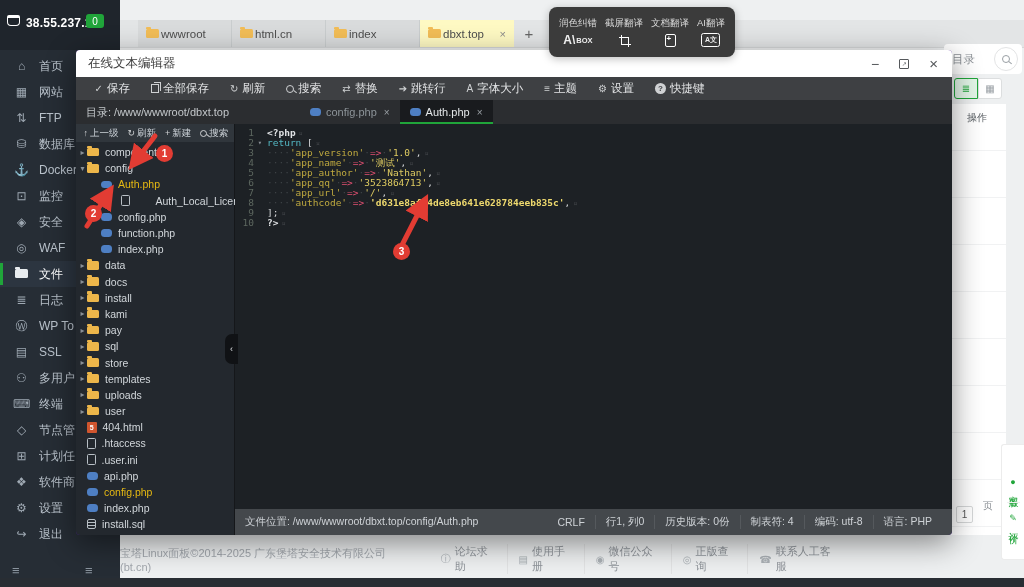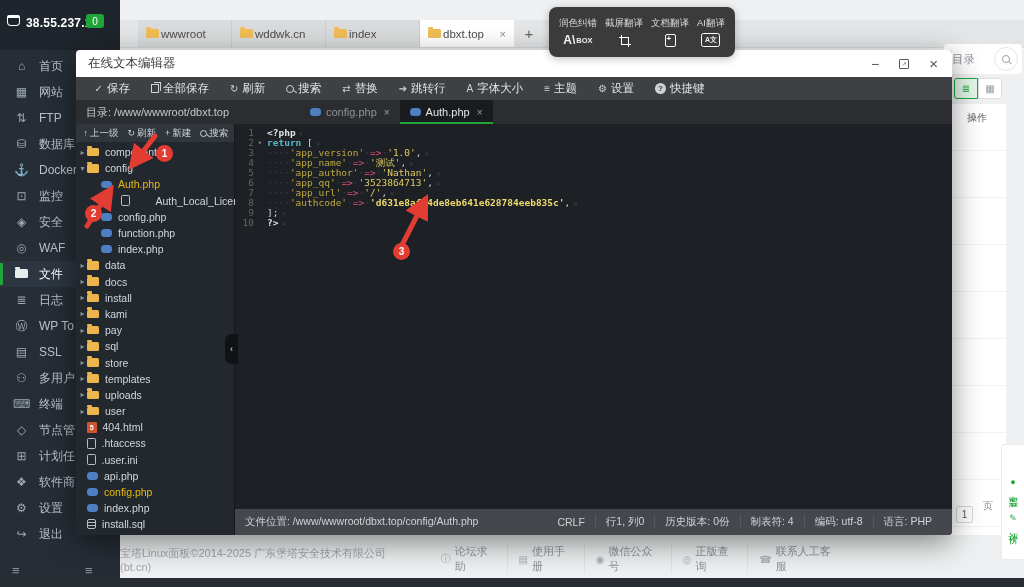--- a/index.html
+++ b/index.html
@@ -4,21 +4,21 @@
 <style>
   html,body{margin:0;padding:0;background:#555;font-family:"Liberation Sans",sans-serif;}
   .canvas{position:relative;width:1024px;height:587px;overflow:hidden;background:#eef0f1;margin:0 auto;
     -webkit-font-smoothing:antialiased;}
   .abs{position:absolute;}
 
   
   .main-bg{left:120px;top:0;width:904px;height:587px;background:#eef0f1;}
   .fm-strip{left:120px;top:20px;width:904px;height:27px;background:#e3e5e6;border-bottom:1px solid #d6d8d9;display:flex;align-items:stretch;padding-left:18px;z-index:1;}
   .fm-tab{width:94px;display:flex;align-items:center;gap:2px;padding:0 8px;font-size:11.5px;color:#4d4d4d;background:#d9dbdc;border-right:1px solid #c9cdce;box-sizing:border-box;}
-  .fm-tab.active{background:#ffffff;border-right:none;}
+  .fm-tab.active{background:#fef9c3;border-right:none;}
   .fm-tab .x{margin-left:auto;color:#8a8a8a;font-size:11px;}
   .fm-plus{width:30px;display:flex;align-items:center;justify-content:center;font-size:15px;color:#666;}
   .css-folder{display:inline-block;width:13px;height:9px;background:#f2bd57;border-radius:1.5px;position:relative;flex:none;}
   .css-folder:before{content:"";position:absolute;left:0;top:-2.5px;width:5px;height:2.5px;background:inherit;border-radius:1px 1px 0 0;background:#f2bd57;}
   .css-folder.white{background:#e8ecef;}
   .css-folder.white:before{background:#e8ecef;}
 
   
   .fm-right-toolbar{left:944px;top:44px;width:78px;height:30px;background:#fff;border-radius:4px;z-index:1;}
   .fm-dir-label{position:absolute;left:8px;top:8px;font-size:11.5px;color:#8a8f94;}
@@ -124,21 +124,21 @@
   .ic-sql{display:inline-block;width:9px;height:10px;border:1.1px solid #b9c0c6;border-radius:2px;box-sizing:border-box;background:repeating-linear-gradient(transparent 0 2px,#b9c0c6 2px 3px);}
   .tree-collapse{position:absolute;left:149px;top:210px;width:13px;height:30px;background:#101215;border-radius:7px 0 0 7px;color:#dfe3e6;font-size:9px;display:flex;align-items:center;justify-content:center;z-index:3;}
 
   .code-pane{position:absolute;left:159px;top:0;right:0;bottom:26px;background:#1d2125;overflow:hidden;}
   .gutter{position:absolute;left:0;top:4px;width:26px;text-align:right;font-family:"DejaVu Sans Mono",monospace;font-size:9.5px;color:#5d675f;line-height:10px;}
   .gut-row{height:10px;position:relative;padding-right:7px;}
   .gut-fold{position:absolute;right:-1px;top:0;font-size:7px;color:#8a9097;}
   .code{position:absolute;left:32px;top:4px;right:0;font-family:"DejaVu Sans Mono",monospace;font-size:9.5px;line-height:10px;}
   .cl{height:10px;white-space:pre;}
   .tk-tag{color:#e2e4e6;font-weight:bold;}
-  .tk-kw{color:#53b7c3;font-weight:bold;}
+  .tk-kw{color:#53b7c3;}
   .tk-pl{color:#d6d8da;}
   .tk-key{color:#bfa93f;}
   .tk-op{color:#e45072;}
   .tk-str{color:#decb61;}
   .tk-strb{color:#eed96e;font-weight:bold;}
   .tk-ws{color:#3e4347;}
   .tk-eol{color:#45484c;font-size:7px;margin-left:3px;}
 
   .statusbar{position:absolute;left:159px;right:0;bottom:0;height:26px;background:#44484c;display:flex;align-items:center;padding:0 10px;color:#ced2d6;font-size:10.5px;}
   .sb-file{white-space:nowrap;}
@@ -158,21 +158,21 @@
   <div class="abs main-bg"></div>
 
   <div class="abs fm-strip">
     <div style="display:flex;" id="fm-tabs">
         <div class="fm-tab">
           <span class="css-folder"></span>
           <span>wwwroot</span>
         </div>
         <div class="fm-tab">
           <span class="css-folder"></span>
-          <span>wddwk.cn</span>
+          <span>html.cn</span>
         </div>
         <div class="fm-tab">
           <span class="css-folder"></span>
           <span>index</span>
         </div>
         <div class="fm-tab active">
           <span class="css-folder"></span>
           <span>dbxt.top</span>
           <span class="x">×</span>
         </div>

